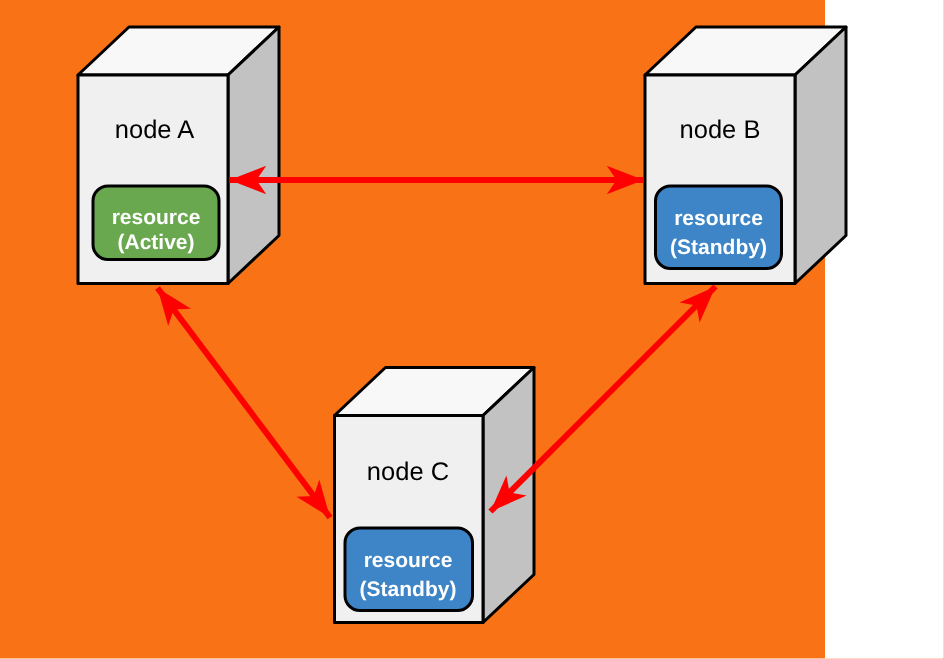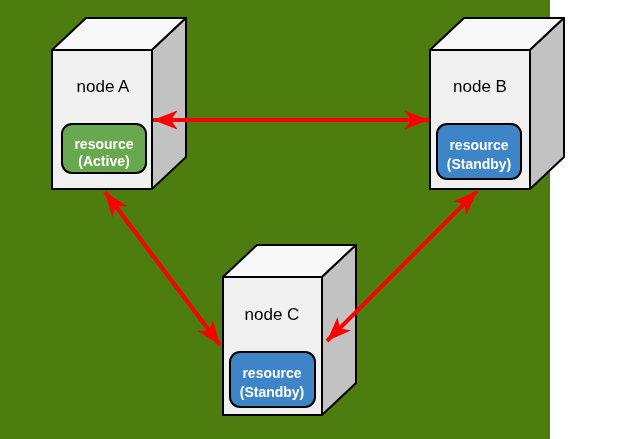--- a/index.html
+++ b/index.html
@@ -8,21 +8,21 @@
     background: #ffffff;
     width: 629px;
     height: 439px;
     overflow: hidden;
     font-family: "Liberation Sans", sans-serif;
   }
   #canvas-wrap {
     position: relative;
     width: 550px;
     height: 439px;
-    background: #4d7c0f;
+    background: #f97316;
   }
   svg { display: block; }
   .face {
     stroke: #000000;
     stroke-width: 2;
     stroke-linejoin: round;
   }
   .badge {
     stroke: #000000;
     stroke-width: 2;

